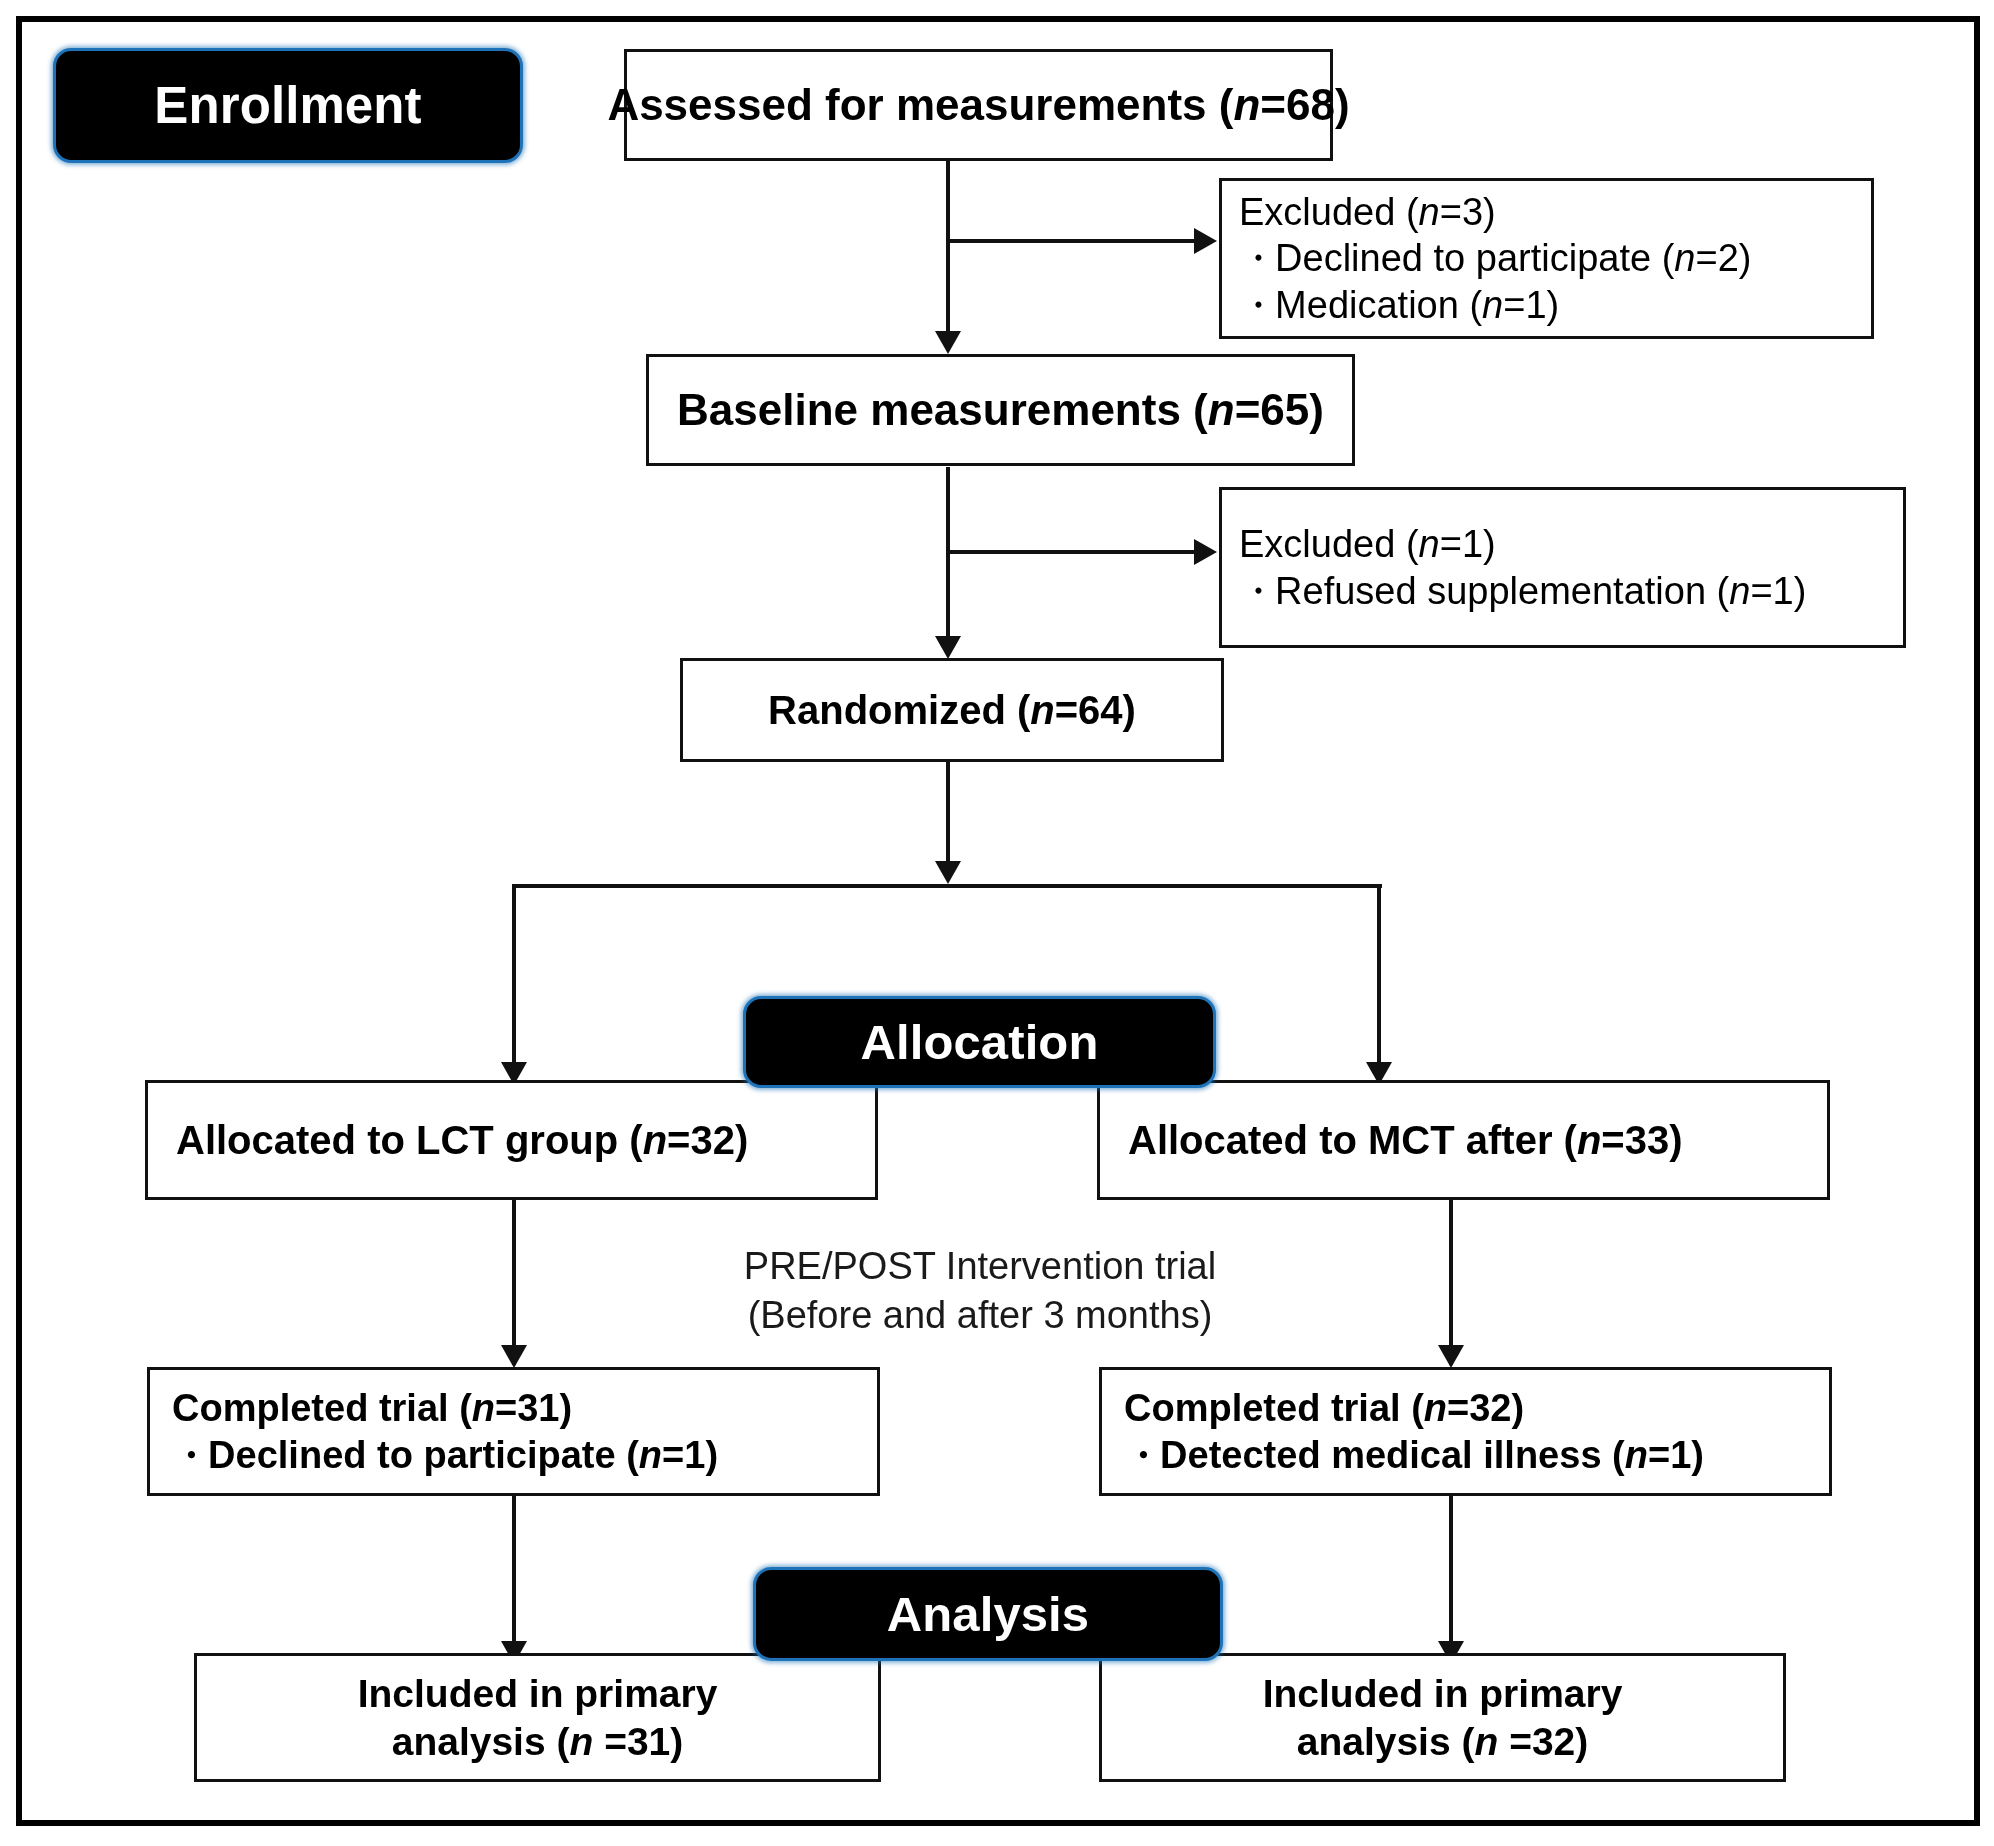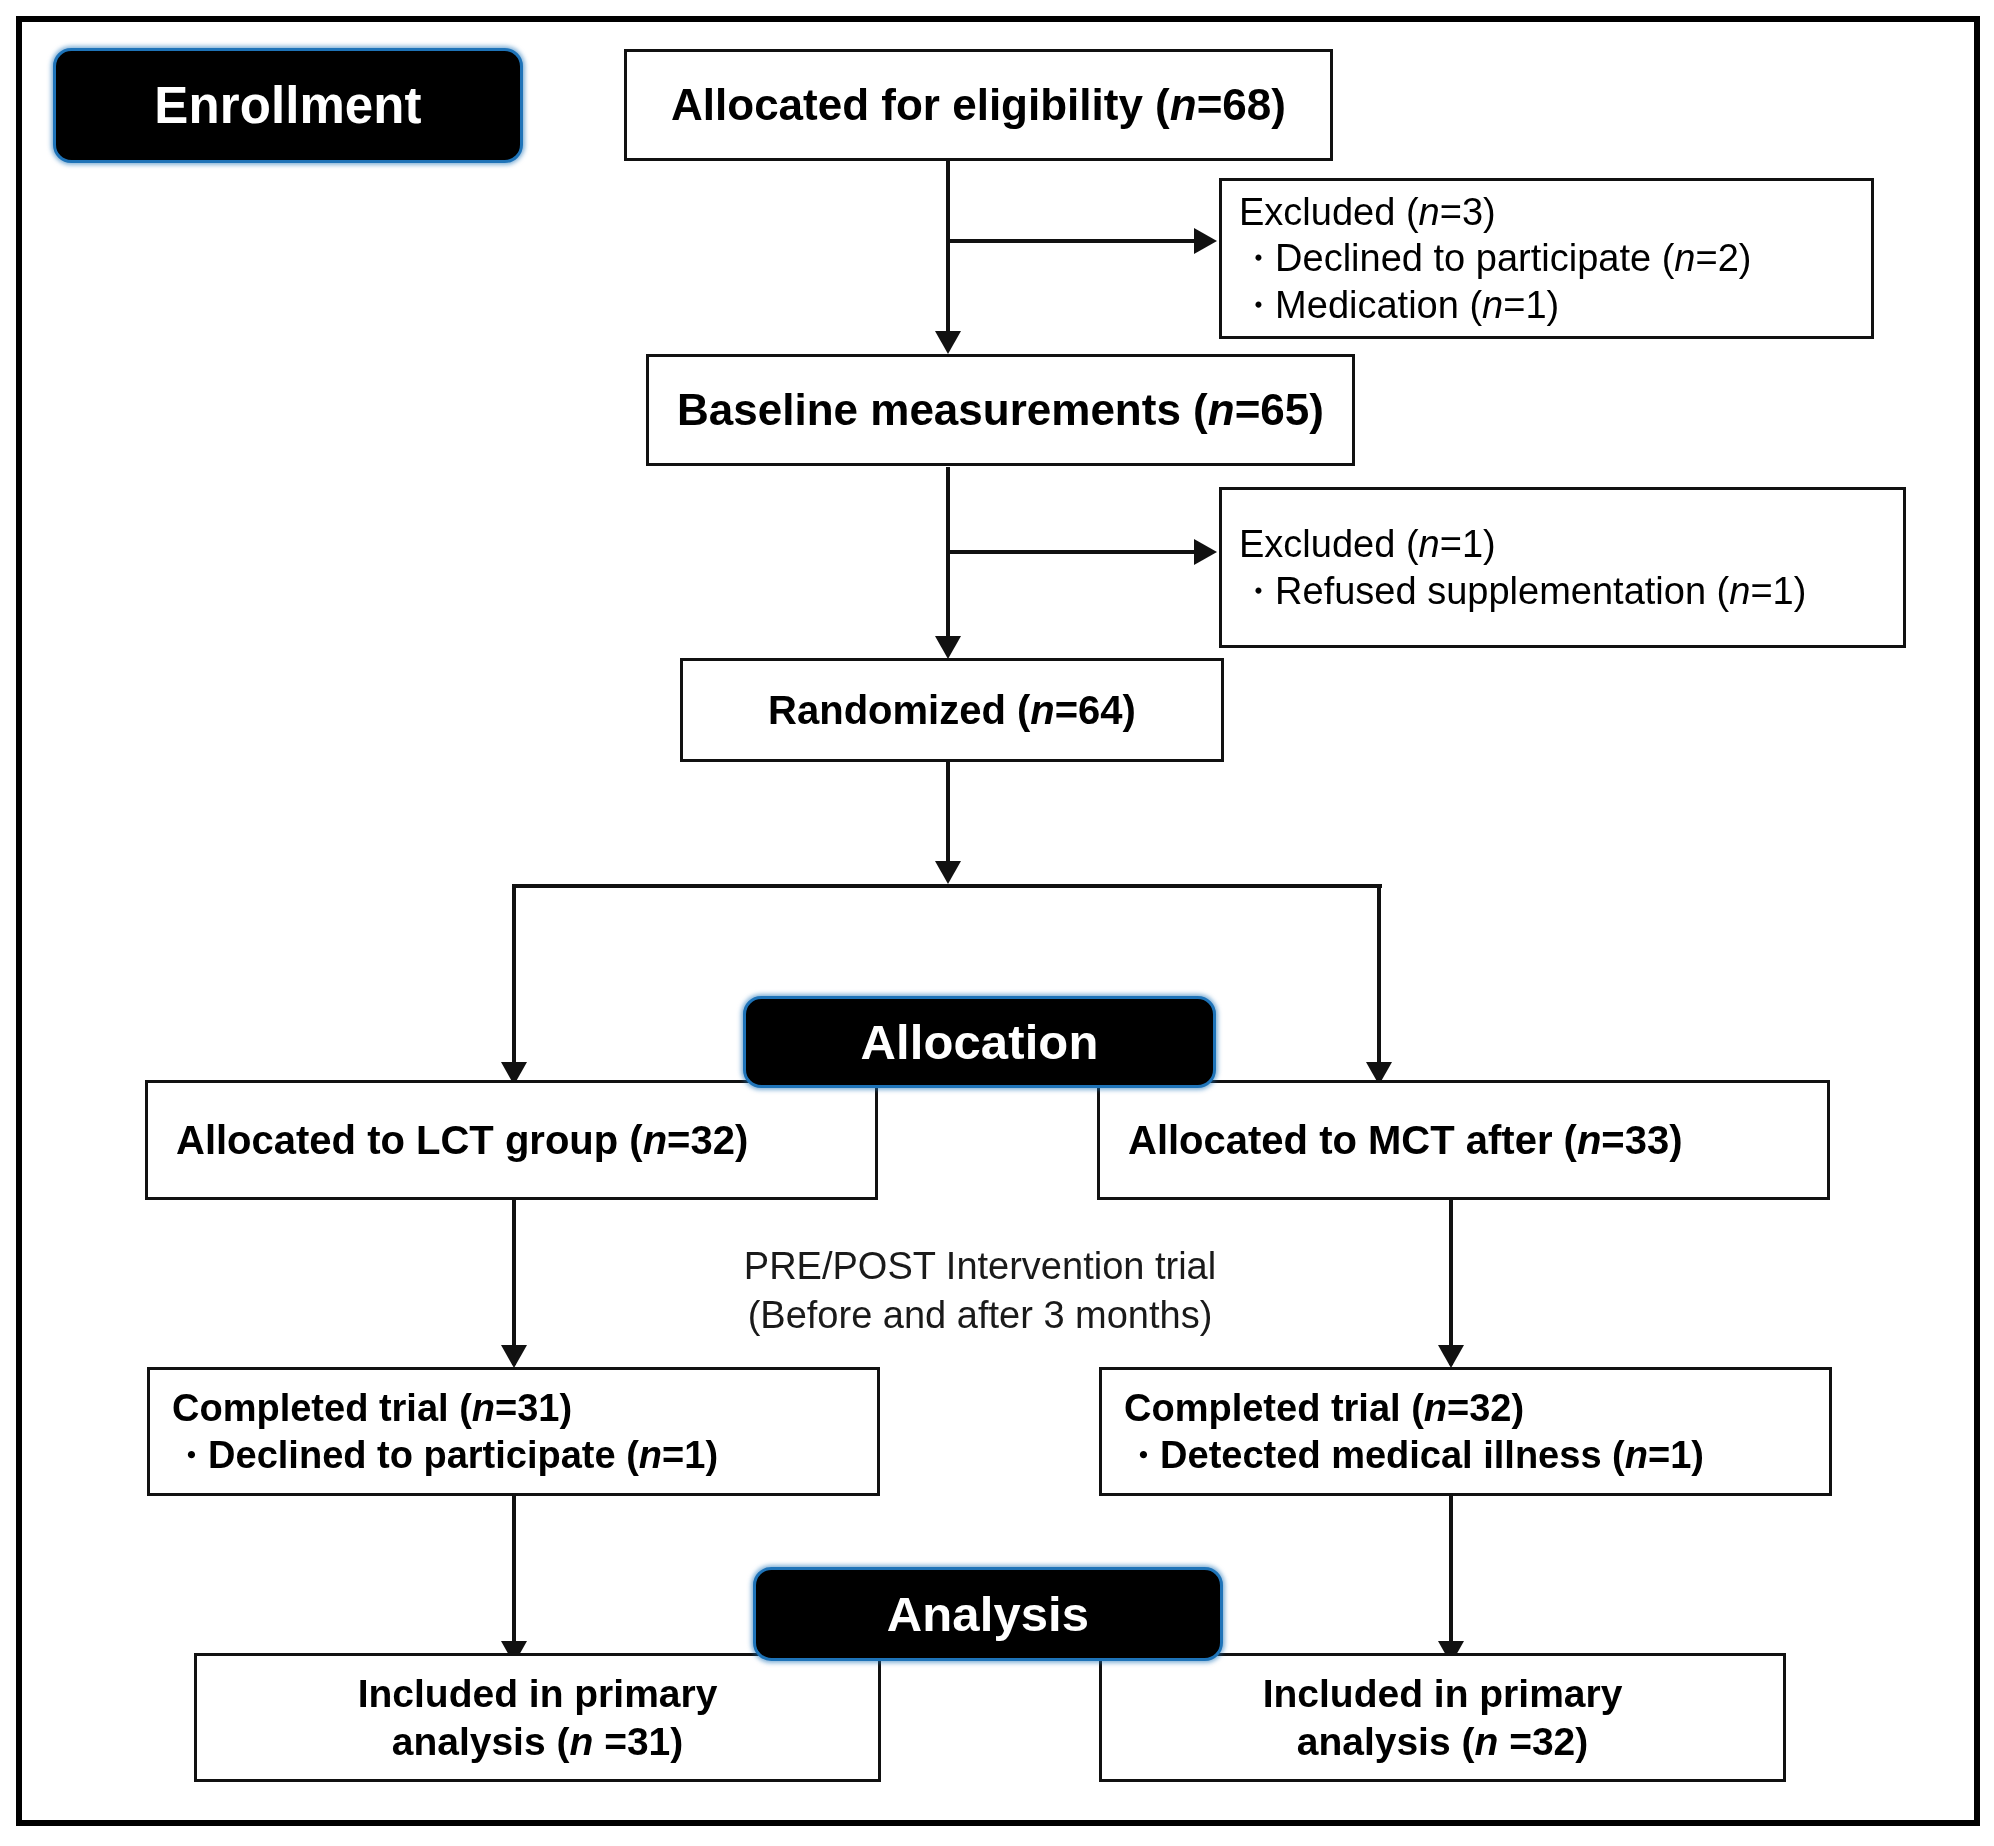--- a/index.html
+++ b/index.html
@@ -128,21 +128,21 @@
 
 <div id="canvas">
 
   <div class="outer-frame"></div>
 
   <div class="badge" style="left:53px; top:48px; width:470px; height:115px; font-size:51px;">
     <span>Enrollment</span>
   </div>
 
   <div class="fbox center" style="left:624px; top:49px; width:709px; height:112px; padding:0 16px; font-size:44px;">
-    <div class="line bold"><span>Allocated for eligibility (</span><em class="nvar">n</em><span>=68)</span></div>
+    <div class="line bold"><span>Assessed for measurements (</span><em class="nvar">n</em><span>=68)</span></div>
   </div>
 
   <div class="vline" style="left:946px; top:161px; height:183px;"></div>
   <div class="arrow-down" style="left:935px; top:331px;"></div>
 
   <div class="hline" style="left:946px; top:239px; width:260px;"></div>
   <div class="arrow-right" style="left:1194px; top:228px;"></div>
 
   <div class="fbox left" style="left:1219px; top:178px; width:655px; height:161px; padding:3.7px 14.7px 3.7px 17px; font-size:38px;">
     <div class="line normal"><span>Excluded  (</span><em class="nvar">n</em><span>=3)</span></div>

